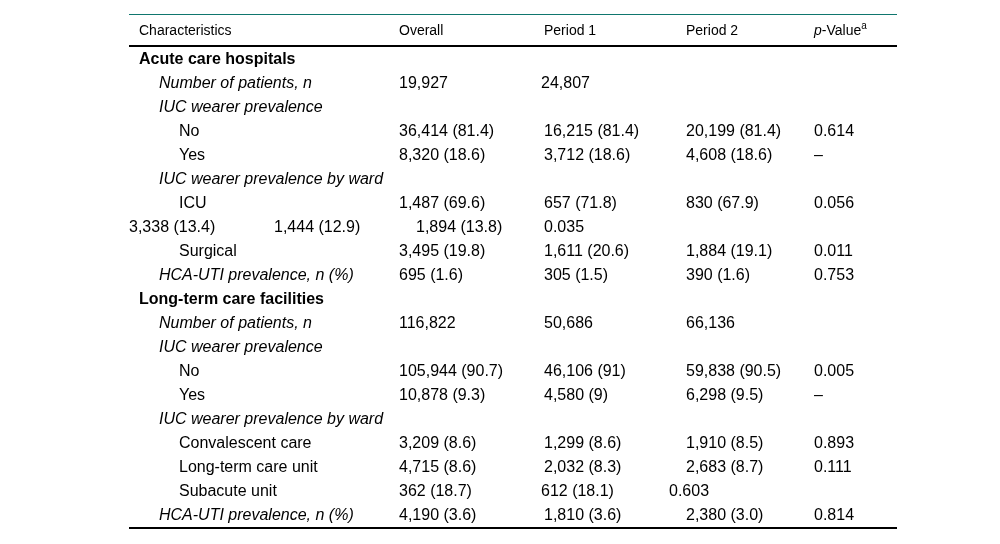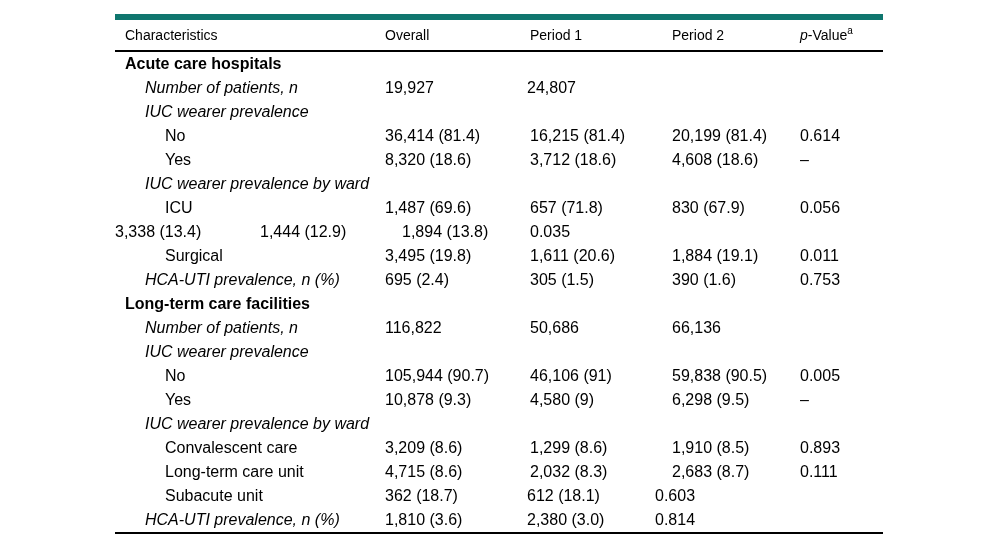--- a/index.html
+++ b/index.html
@@ -10,24 +10,24 @@
     width: 1000px;
     height: 544px;
     background: #ffffff;
     color: #000000;
     font-family: "Liberation Sans", sans-serif;
     position: relative;
     overflow: hidden;
   }
   .table-wrap {
     position: absolute;
-    left: 115px;
+    left: 129px;
     top: 14px;
     width: 768px;
-    border-top: 6px solid #0f766e;
+    border-top: 1px solid #0f766e;
   }
   .header-row {
     display: flex;
     height: 30px;
     align-items: center;
     border-bottom: 2px solid #000000;
     font-size: 14px;
   }
   .rows {
     border-bottom: 2px solid #000000;
@@ -125,21 +125,21 @@
       </div>
       <div class="row">
         <div class="c0 indent-2 style-normal">Surgical</div>
         <div class="c1">3,495 (19.8)</div>
         <div class="c2">1,611 (20.6)</div>
         <div class="c3">1,884 (19.1)</div>
         <div class="c4">0.011</div>
       </div>
       <div class="row">
         <div class="c0 indent-1 style-italic">HCA-UTI prevalence, n (%)</div>
-        <div class="c1">695 (2.4)</div>
+        <div class="c1">695 (1.6)</div>
         <div class="c2">305 (1.5)</div>
         <div class="c3">390 (1.6)</div>
         <div class="c4">0.753</div>
       </div>
       <div class="row">
         <div class="c0 indent-0 style-section">Long-term care facilities</div>
         <div class="c1"></div>
         <div class="c2"></div>
         <div class="c3"></div>
         <div class="c4"></div>
@@ -194,18 +194,19 @@
         <div class="c4">0.111</div>
       </div>
       <div class="row">
         <div class="c0 indent-2 style-normal">Subacute unit</div>
         <div class="c2">362 (18.7)</div>
         <div class="c3">612 (18.1)</div>
         <div class="c4">0.603</div>
       </div>
       <div class="row">
         <div class="c0 indent-1 style-italic">HCA-UTI prevalence, n (%)</div>
+        <div class="c1">4,190 (3.6)</div>
         <div class="c2">1,810 (3.6)</div>
         <div class="c3">2,380 (3.0)</div>
         <div class="c4">0.814</div>
       </div>
     </div>
 </div>
 
 </body></html>

